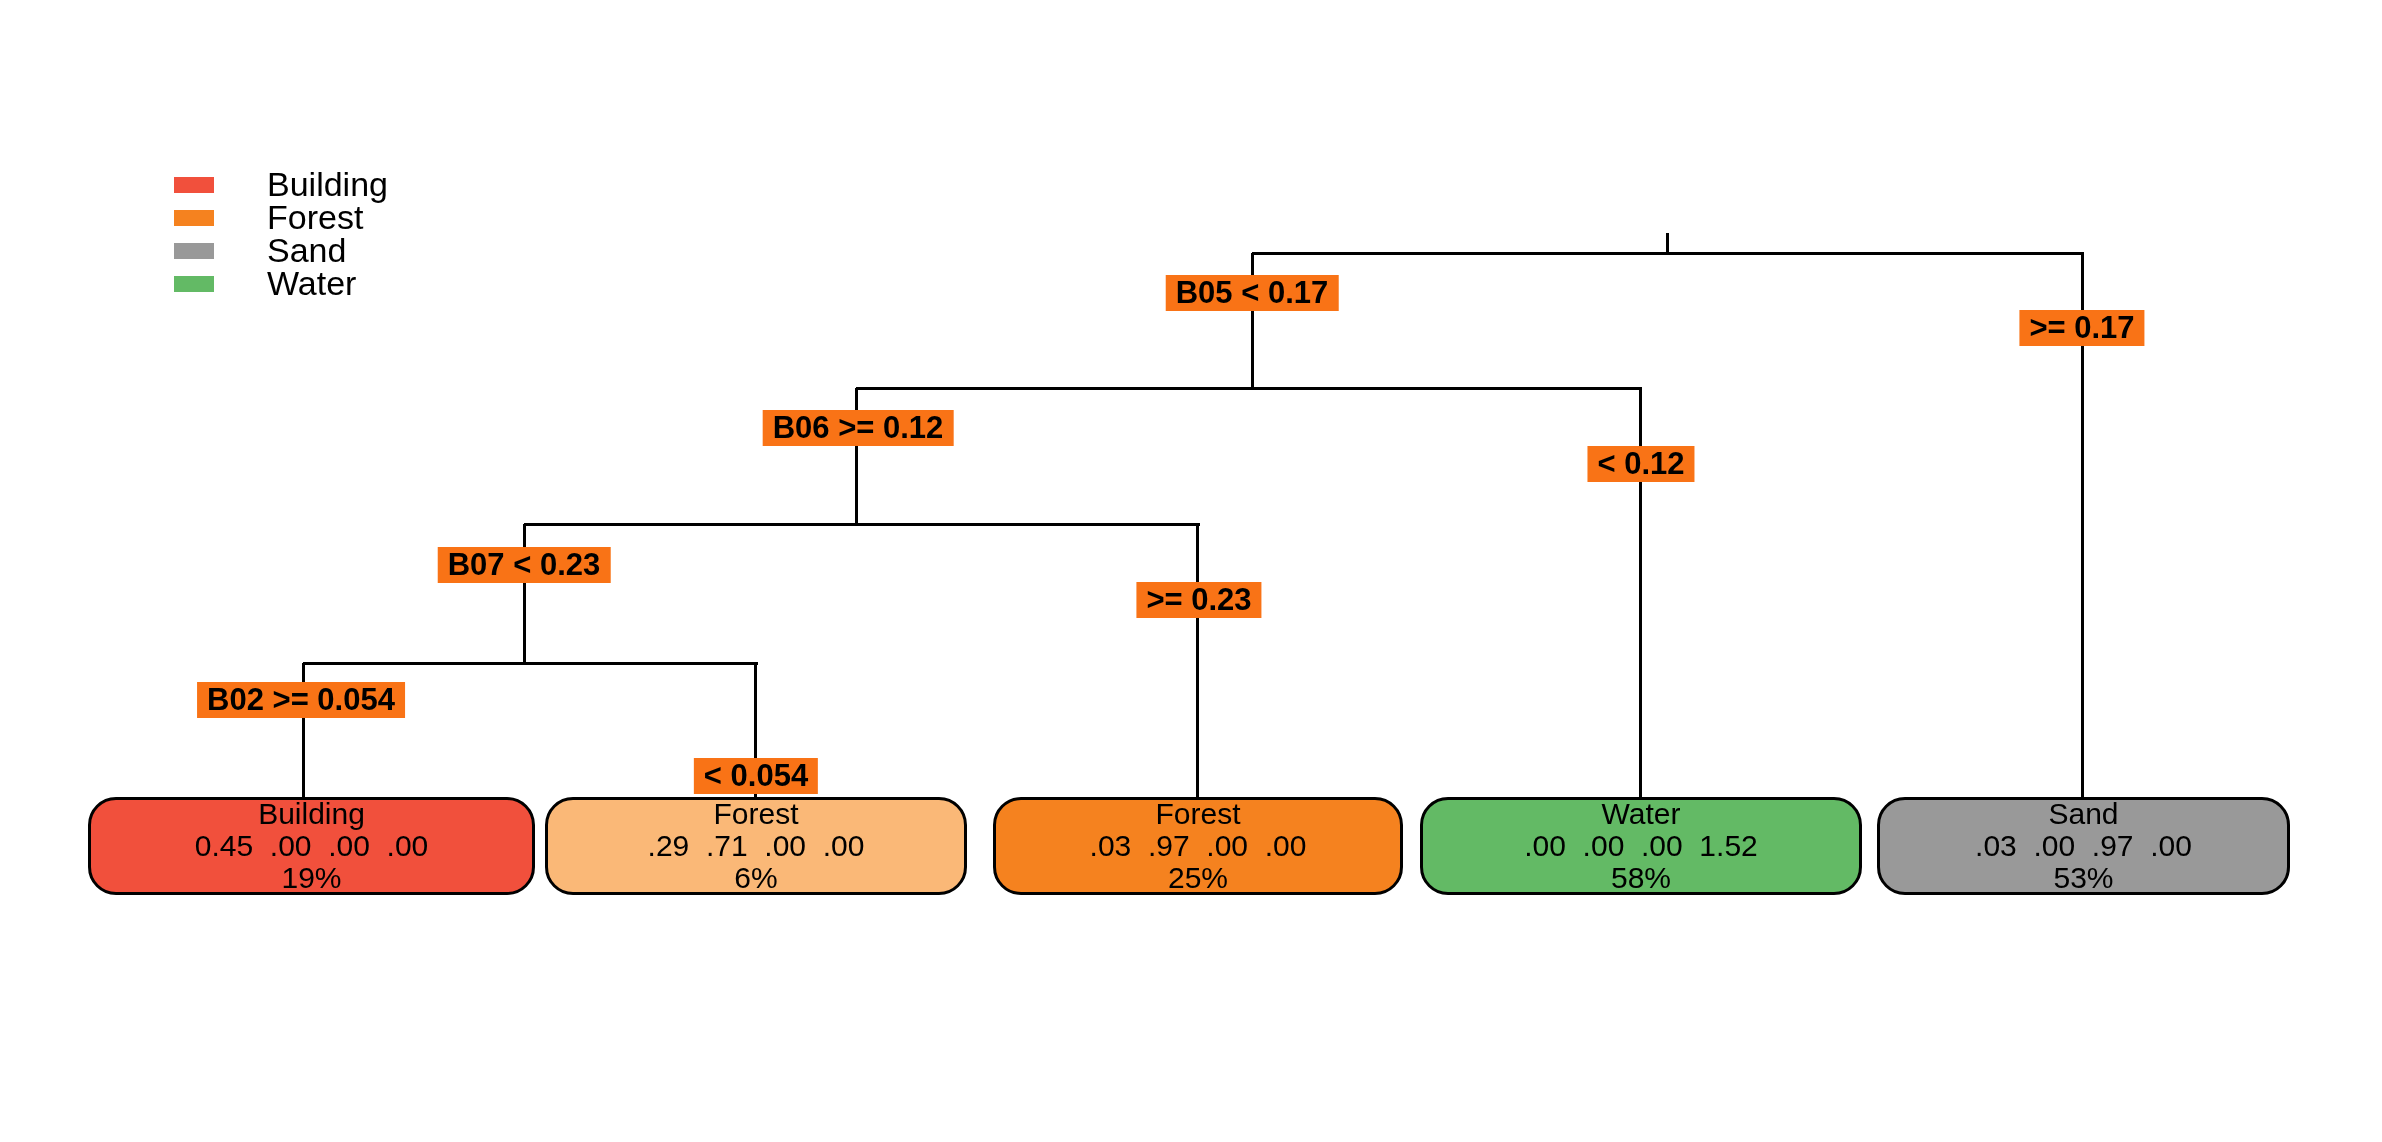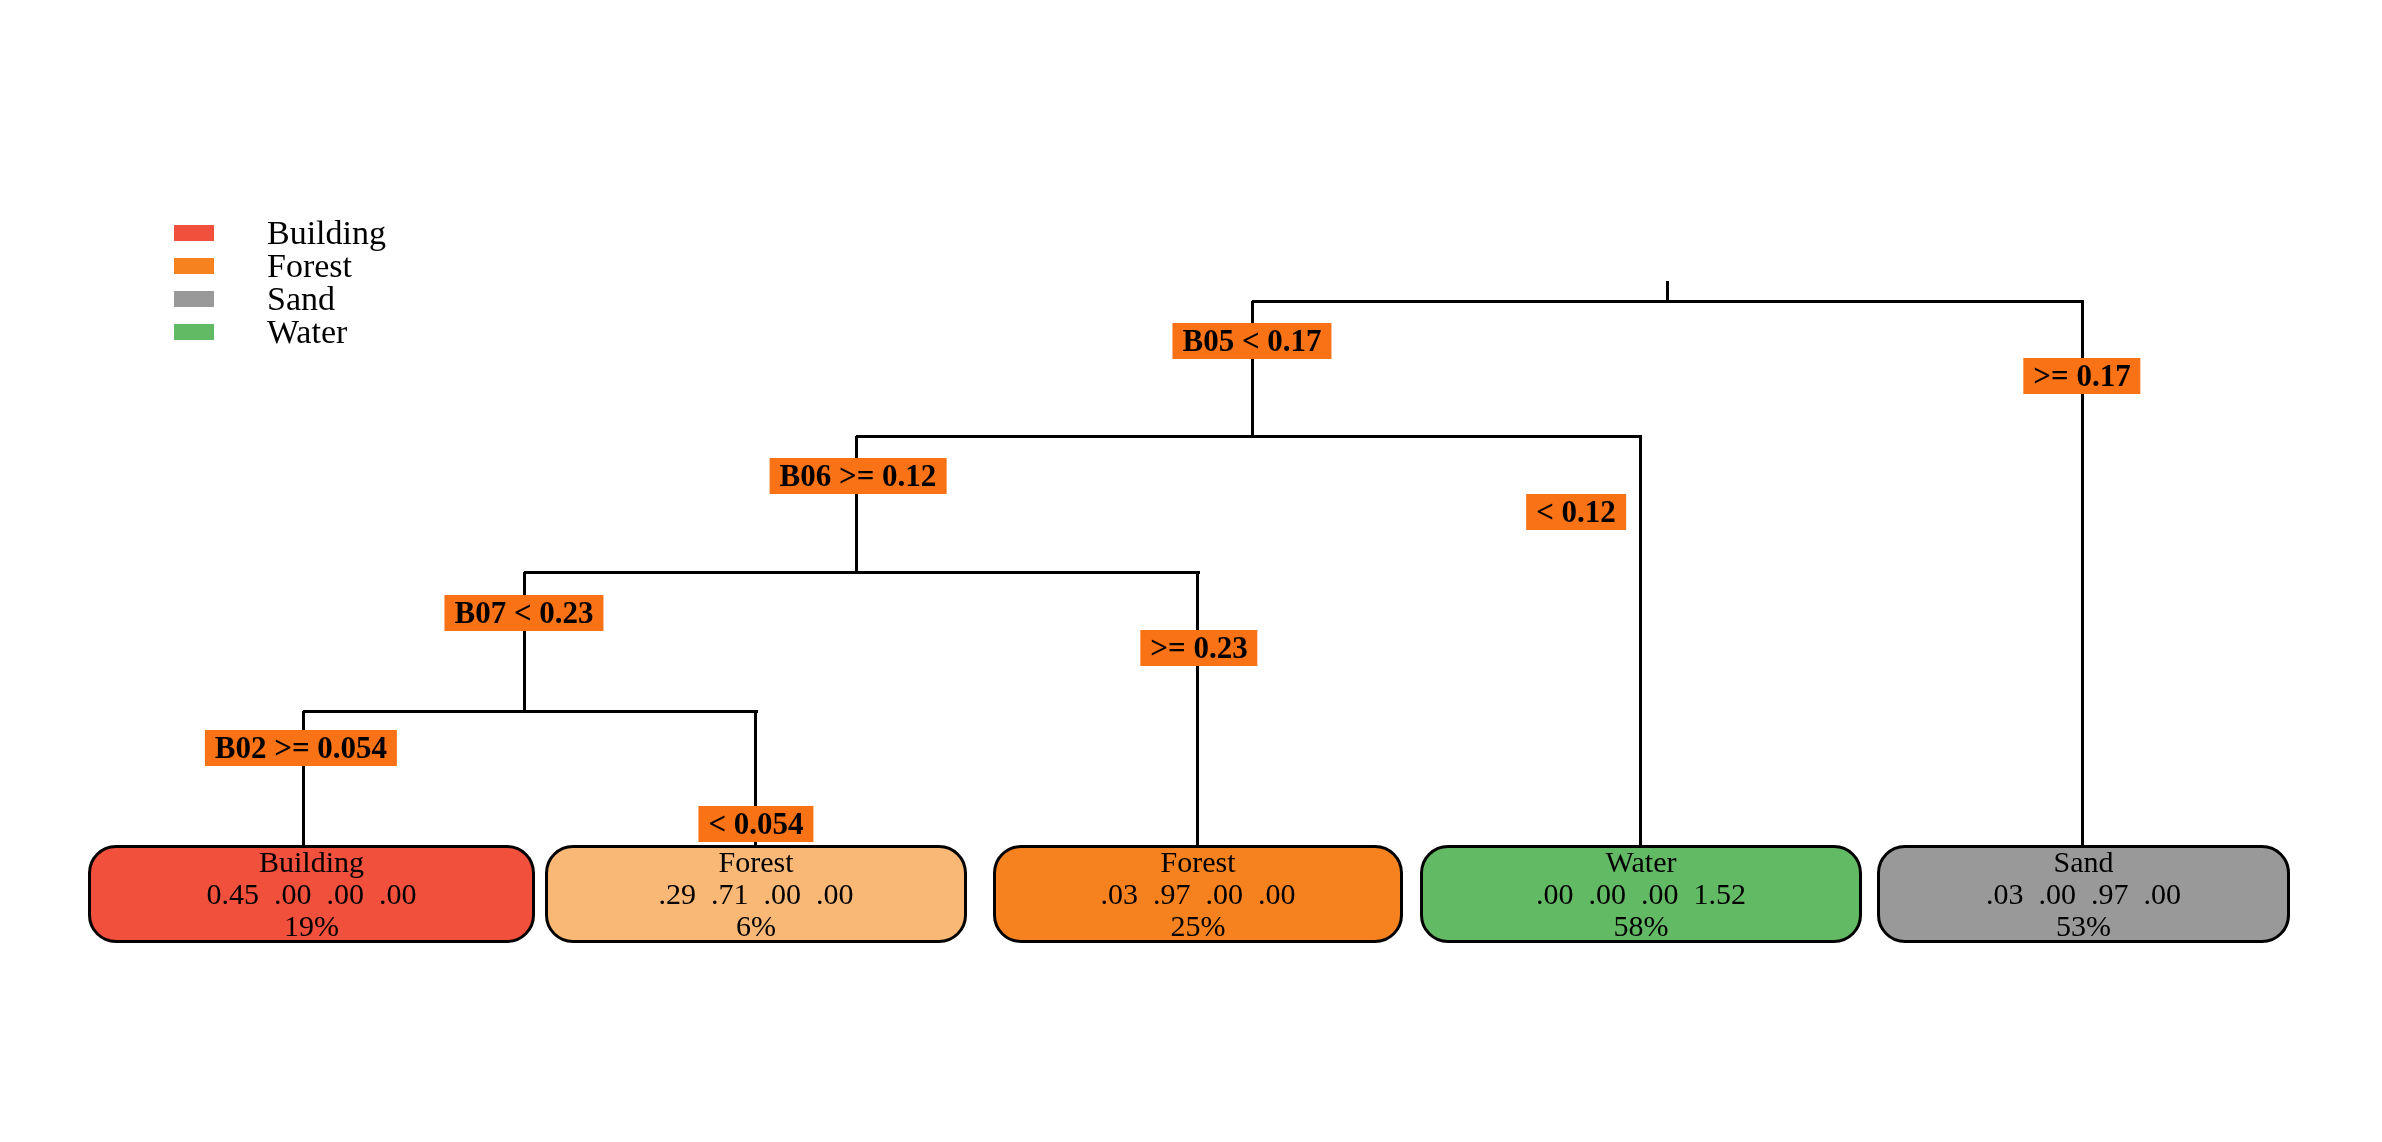--- a/index.html
+++ b/index.html
@@ -1,18 +1,18 @@
 <!DOCTYPE html>
 <html><head>
 <meta charset="utf-8">
 <style>
   html,body { margin:0; padding:0; background:#ffffff; }
   .stage {
     position:relative; width:2382px; height:970px; background:#ffffff;
-    font-family:Liberation Serif, serif; color:#000; overflow:hidden;margin-top:48px;
+    font-family:Liberation Sans, sans-serif; color:#000; overflow:hidden;
   }
   
   .hline, .vline { position:absolute; background:#000000; }
   .hline { height:3px; }
   .vline { width:3px; }
   
   .branch-label {
     position:absolute; transform:translate(-50%,-50%);
     background:#f97316; padding:0 10px;
     font-weight:bold; font-size:31px; white-space:nowrap;
@@ -68,21 +68,21 @@
   <div class="vline" style="left:523px; top:524px; height:139px;"></div>
   <div class="vline" style="left:1196px; top:524px; height:273px;"></div>
 
   <div class="hline" style="left:303px; top:662px; width:455px;"></div>
   <div class="vline" style="left:302px; top:663px; height:134px;"></div>
   <div class="vline" style="left:754px; top:663px; height:134px;"></div>
 
   <span class="branch-label" style="left:1252px; top:293px;">B05 &lt; 0.17</span>
   <span class="branch-label" style="left:2082px; top:328px;">&gt;= 0.17</span>
   <span class="branch-label" style="left:858px;  top:428px;">B06 &gt;= 0.12</span>
-  <span class="branch-label" style="left:1576px; top:464px;">&lt; 0.12</span>
+  <span class="branch-label" style="left:1641px; top:464px;">&lt; 0.12</span>
   <span class="branch-label" style="left:524px;  top:565px;">B07 &lt; 0.23</span>
   <span class="branch-label" style="left:1199px; top:600px;">&gt;= 0.23</span>
   <span class="branch-label" style="left:301px;  top:700px;">B02 &gt;= 0.054</span>
   <span class="branch-label" style="left:756px;  top:776px;">&lt; 0.054</span>
 
   <div class="leaf" style="left: 88px; width: 447px; background-color: rgb(241, 80, 60);">
     <div class="leaf-name">Building</div>
     <div class="probs">0.45  .00  .00  .00</div>
     <div class="pct">19%</div>
   </div>

